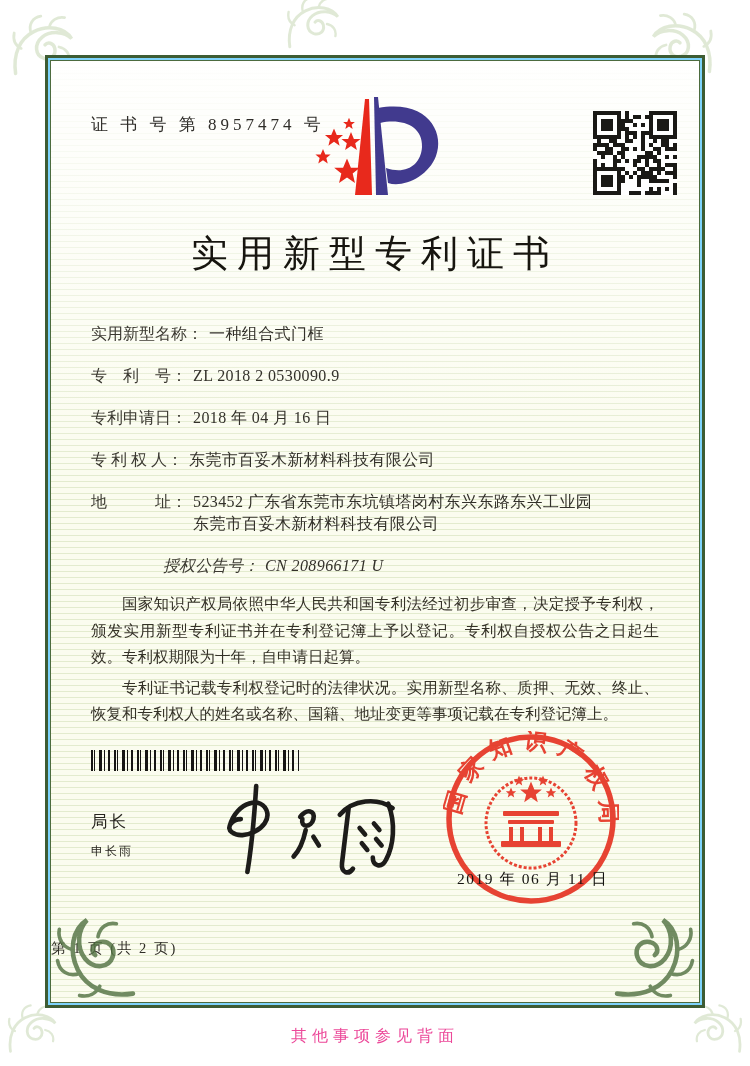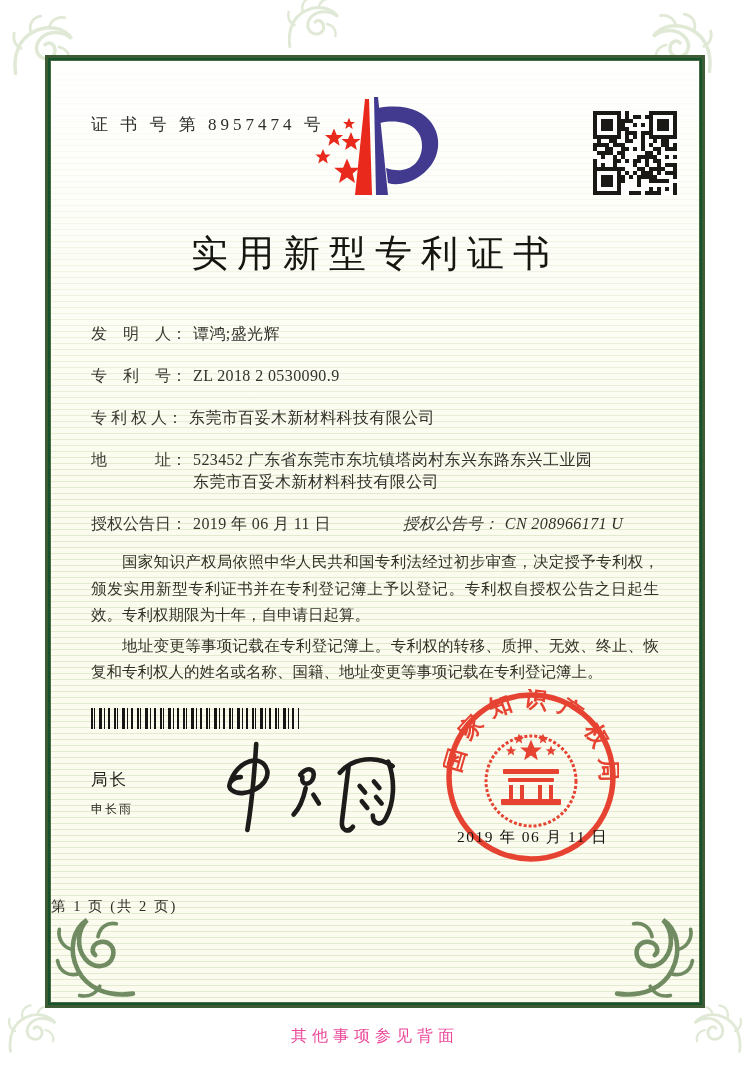--- a/index.html
+++ b/index.html
@@ -6,21 +6,21 @@
   body{
     width:750px;height:1066px;position:relative;overflow:hidden;
     background:#ffffff;
     font-family:"Liberation Serif","DejaVu Serif",serif;
   }
   
   .flourish{position:absolute;color:#a8c28c;opacity:.35;pointer-events:none;}
   
   .frame{
     position:absolute;left:45px;top:55px;width:660px;height:953px;
-    border:3px solid #3d5c33;box-sizing:border-box;background:#14532d;
+    border:3px solid #3d5c33;box-sizing:border-box;background:#7dd3fc;
   }
   .frame-inner{
     position:absolute;left:2px;top:2px;right:2px;bottom:2px;
     border:1px solid #4c6b3e;
     background:
       linear-gradient(180deg, rgba(255,255,255,.95) 0px, rgba(255,255,255,.35) 250px, rgba(255,255,255,0) 420px),
       repeating-linear-gradient(180deg, rgba(164,192,120,.28) 0px, rgba(164,192,120,.28) 1px, rgba(255,255,255,0) 1px, rgba(255,255,255,0) 6px),
       #fbfcef;
     overflow:visible;
   }
@@ -142,48 +142,49 @@
         <g id="qrm">
             <path d="M8,0h1v1h-1zM8,1h1v1h-1zM10,1h1v1h-1zM11,1h1v1h-1zM13,1h1v1h-1zM7,2h1v1h-1zM8,2h1v1h-1zM9,2h1v1h-1zM7,3h1v1h-1zM10,3h1v1h-1zM12,3h1v1h-1zM7,4h1v1h-1zM8,4h1v1h-1zM8,5h1v1h-1zM9,5h1v1h-1zM10,5h1v1h-1zM12,5h1v1h-1zM13,5h1v1h-1zM8,6h1v1h-1zM10,6h1v1h-1zM12,6h1v1h-1zM1,7h1v1h-1zM4,7h1v1h-1zM5,7h1v1h-1zM8,7h1v1h-1zM9,7h1v1h-1zM12,7h1v1h-1zM15,7h1v1h-1zM17,7h1v1h-1zM18,7h1v1h-1zM0,8h1v1h-1zM1,8h1v1h-1zM2,8h1v1h-1zM3,8h1v1h-1zM5,8h1v1h-1zM6,8h1v1h-1zM7,8h1v1h-1zM12,8h1v1h-1zM14,8h1v1h-1zM17,8h1v1h-1zM18,8h1v1h-1zM20,8h1v1h-1zM0,9h1v1h-1zM3,9h1v1h-1zM4,9h1v1h-1zM7,9h1v1h-1zM8,9h1v1h-1zM10,9h1v1h-1zM12,9h1v1h-1zM15,9h1v1h-1zM16,9h1v1h-1zM18,9h1v1h-1zM19,9h1v1h-1zM20,9h1v1h-1zM1,10h1v1h-1zM2,10h1v1h-1zM3,10h1v1h-1zM4,10h1v1h-1zM6,10h1v1h-1zM7,10h1v1h-1zM13,10h1v1h-1zM14,10h1v1h-1zM16,10h1v1h-1zM2,11h1v1h-1zM5,11h1v1h-1zM7,11h1v1h-1zM11,11h1v1h-1zM12,11h1v1h-1zM13,11h1v1h-1zM14,11h1v1h-1zM15,11h1v1h-1zM18,11h1v1h-1zM20,11h1v1h-1zM0,12h1v1h-1zM5,12h1v1h-1zM6,12h1v1h-1zM8,12h1v1h-1zM10,12h1v1h-1zM11,12h1v1h-1zM13,12h1v1h-1zM15,12h1v1h-1zM16,12h1v1h-1zM0,13h1v1h-1zM2,13h1v1h-1zM5,13h1v1h-1zM10,13h1v1h-1zM13,13h1v1h-1zM16,13h1v1h-1zM18,13h1v1h-1zM19,13h1v1h-1zM20,13h1v1h-1zM7,14h1v1h-1zM11,14h1v1h-1zM12,14h1v1h-1zM14,14h1v1h-1zM15,14h1v1h-1zM16,14h1v1h-1zM17,14h1v1h-1zM20,14h1v1h-1zM8,15h1v1h-1zM10,15h1v1h-1zM12,15h1v1h-1zM13,15h1v1h-1zM14,15h1v1h-1zM16,15h1v1h-1zM18,15h1v1h-1zM19,15h1v1h-1zM20,15h1v1h-1zM7,16h1v1h-1zM9,16h1v1h-1zM11,16h1v1h-1zM12,16h1v1h-1zM13,16h1v1h-1zM14,16h1v1h-1zM15,16h1v1h-1zM20,16h1v1h-1zM7,17h1v1h-1zM11,17h1v1h-1zM14,17h1v1h-1zM15,17h1v1h-1zM16,17h1v1h-1zM17,17h1v1h-1zM18,17h1v1h-1zM11,18h1v1h-1zM20,18h1v1h-1zM14,19h1v1h-1zM16,19h1v1h-1zM18,19h1v1h-1zM20,19h1v1h-1zM9,20h1v1h-1zM10,20h1v1h-1zM11,20h1v1h-1zM13,20h1v1h-1zM14,20h1v1h-1zM15,20h1v1h-1zM16,20h1v1h-1zM20,20h1v1h-1z" fill="#1a1916"></path>
           </g>
       </svg>
     </div>
 
     <h1 class="title">实用新型专利证书</h1>
 
     <div class="fields">
       <div class="field-row">
-        <span class="f-label">发　明　人：</span>
-        <span class="f-value">谭鸿;盛光辉</span>
+        <span class="f-label">实用新型名称：</span>
+        <span class="f-value">一种组合式门框</span>
       </div>
       <div class="field-row">
         <span class="f-label">专　利　号：</span>
         <span class="f-value">ZL 2018 2 0530090.9</span>
       </div>
       <div class="field-row">
+        <span class="f-label">专利申请日：</span>
+        <span class="f-value">2018 年 04 月 16 日</span>
+      </div>
+      <div class="field-row">
         <span class="f-label">专 利 权 人：</span>
         <span class="f-value">东莞市百妥木新材料科技有限公司</span>
       </div>
       <div class="field-row">
         <span class="f-label">地　　　址：</span>
         <span class="f-value"><span>523452 广东省东莞市东坑镇塔岗村东兴东路东兴工业园</span><span class="line2">东莞市百妥木新材料科技有限公司</span></span>
       </div>
       <div class="grant-row">
-        <span>
-          <span class="f-label">授权公告日：</span><span class="f-value">2019 年 06 月 11 日</span>
-        </span>
         <span class="grant-col2">
           <span class="f-label">授权公告号：</span><span class="f-value">CN 208966171 U</span>
         </span>
       </div>
     </div>
 
     <div class="paras">
       <p>国家知识产权局依照中华人民共和国专利法经过初步审查，决定授予专利权，颁发实用新型专利证书并在专利登记簿上予以登记。专利权自授权公告之日起生效。专利权期限为十年，自申请日起算。</p>
-      <p>地址变更等事项记载在专利登记簿上。专利权的转移、质押、无效、终止、恢复和专利权人的姓名或名称、国籍、地址变更等事项记载在专利登记簿上。</p>
+      <p>专利证书记载专利权登记时的法律状况。实用新型名称、质押、无效、终止、恢复和专利权人的姓名或名称、国籍、地址变更等事项记载在专利登记簿上。</p>
     </div>
 
     <div class="barcode"></div>
 
     <div class="sign-area">
       <div class="sign-title">局长</div>
       <div class="sign-name">申长雨</div>
 
       <svg class="signature-svg" width="220" height="100" viewBox="0 0 200 90">
         <g fill="none" stroke="#1d1c1a" stroke-width="4.2" stroke-linecap="round">

